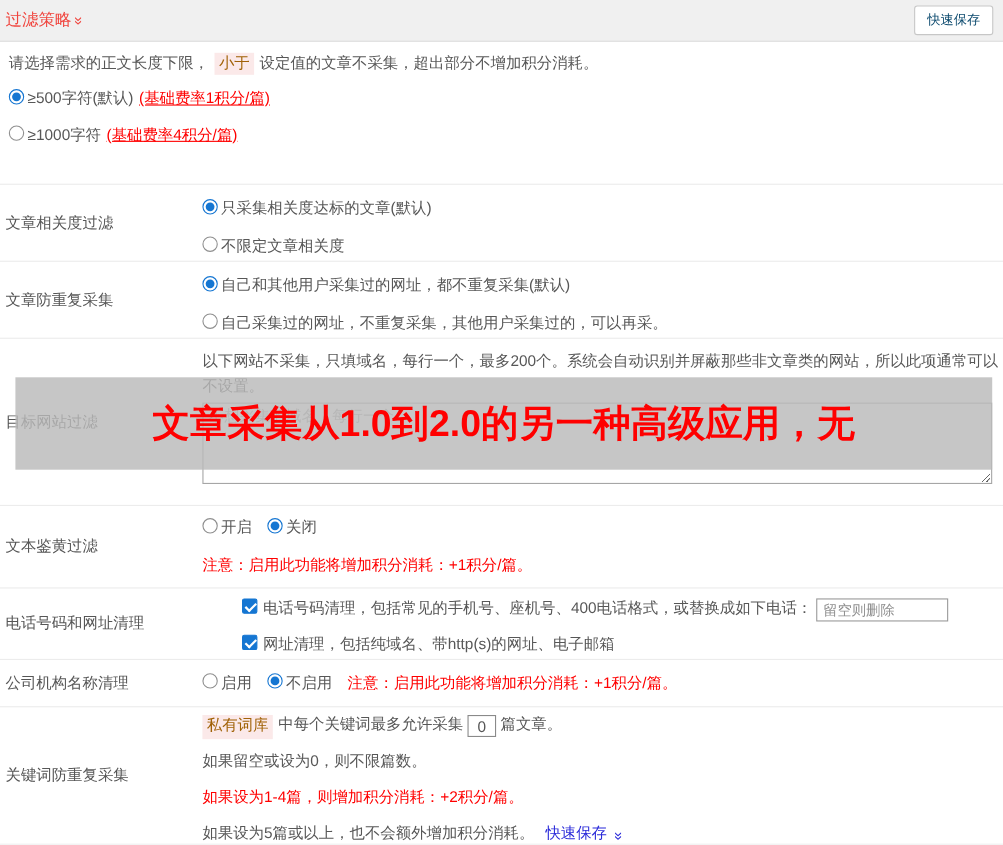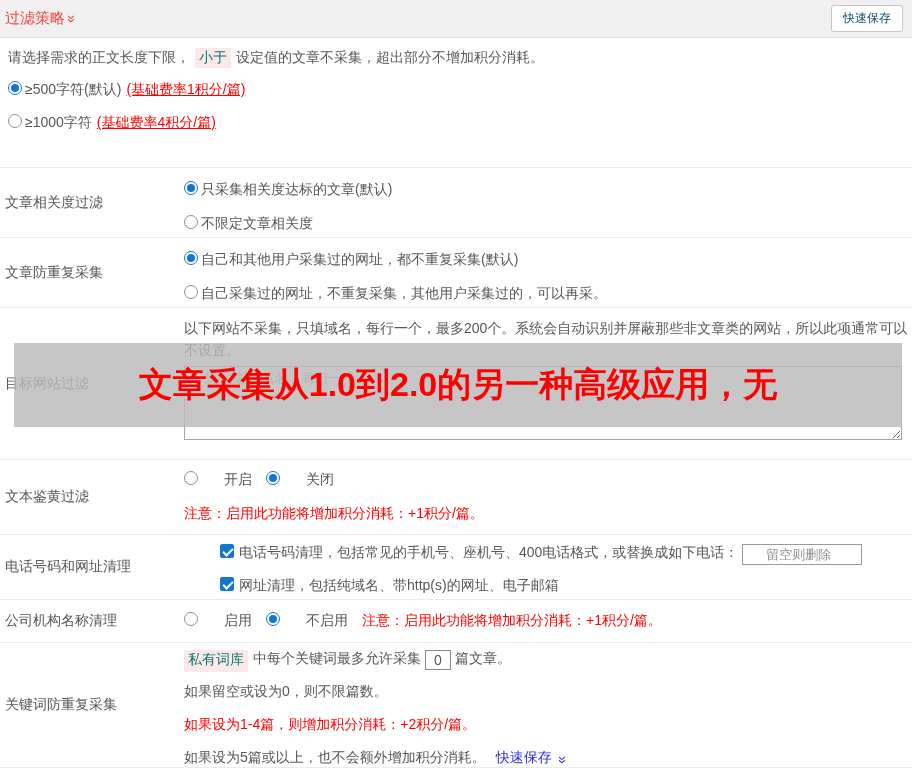--- a/index.html
+++ b/index.html
@@ -46,21 +46,21 @@
   .checkbox {
     width:14px; height:14px; border:1px solid #8f8f8f; border-radius:2px;
     background:#fff; display:inline-block; position:relative; flex:none; margin-right:5px;
   }
   .checkbox.checked { background:#1576d2; border-color:#1576d2; }
   .checkbox.checked::after {
     content:""; position:absolute; left:4px; top:1px; width:4px; height:8px;
     border:solid #fff; border-width:0 2px 2px 0; transform:rotate(45deg);
   }
   
-  .hl { background:#fbe9e9; color:#0f766e; padding:1px 4px; margin:0 5px; }
+  .hl { background:#fbe9e9; color:#a16207; padding:1px 4px; margin:0 5px; }
   .note { color:#ff0000; text-decoration:underline; margin-left:5px; }
   .warn { color:#ff0000; }
   .link { color:#2b2bd9; cursor:pointer; }
   
   .r1 .row-content { padding-top:10px; }
   .r1 .intro { margin-bottom:13px; height:20px; display:flex; align-items:center; }
   .r1 .line { margin-bottom:13px; }
   .r2 .row-content, .r3 .row-content { padding-top:13px; }
   .r2 .line, .r3 .line { margin-bottom:14px; }
   .r4 .row-content { padding-top:9px; }
@@ -72,27 +72,27 @@
   }
   .site-textarea::placeholder { color:#a9a9a9; }
   .overlay {
     position:absolute; left:14px; top:35px; width:888px; height:84px;
     background:rgba(186,186,186,0.82); z-index:5;
     display:flex; align-items:center; justify-content:center;
   }
   .overlay-text { color:#ff0000; font-size:34px; font-weight:600; white-space:nowrap; }
   .r5 .row-content { padding-top:11px; }
   .r5 .warn { margin-top:14px; display:block; }
-  .gap-r { margin-right:14px;margin-left:23px; }
+  .gap-r { margin-right:14px; }
   .r6 .row-content { padding-top:9px; }
   .r6 .line { height:22px;margin-left:36px; }
   .r6 .line + .line { margin-top:11px; }
   .inline-input {
     width:120px; height:21px; border:1px solid #999; font-size:13px;
-    padding:1px 23px; color:#555; margin-left:4px; font-family:inherit;
+    padding:1px 5px; color:#555; margin-left:4px; font-family:inherit;
   }
   .inline-input::placeholder { color:#8f8f8f; }
   .r7 .row-content { padding-top:12px; }
   .r8 .row-content { padding-top:7px; }
   .r8 .line { height:22px; margin-bottom:11px; }
   .num-input {
     width:26px; height:20px; border:1px solid #8a8a8a; text-align:center;
     font-size:14px; color:#555; margin:0 4px; font-family:inherit; padding:0;
   }
 </style>

